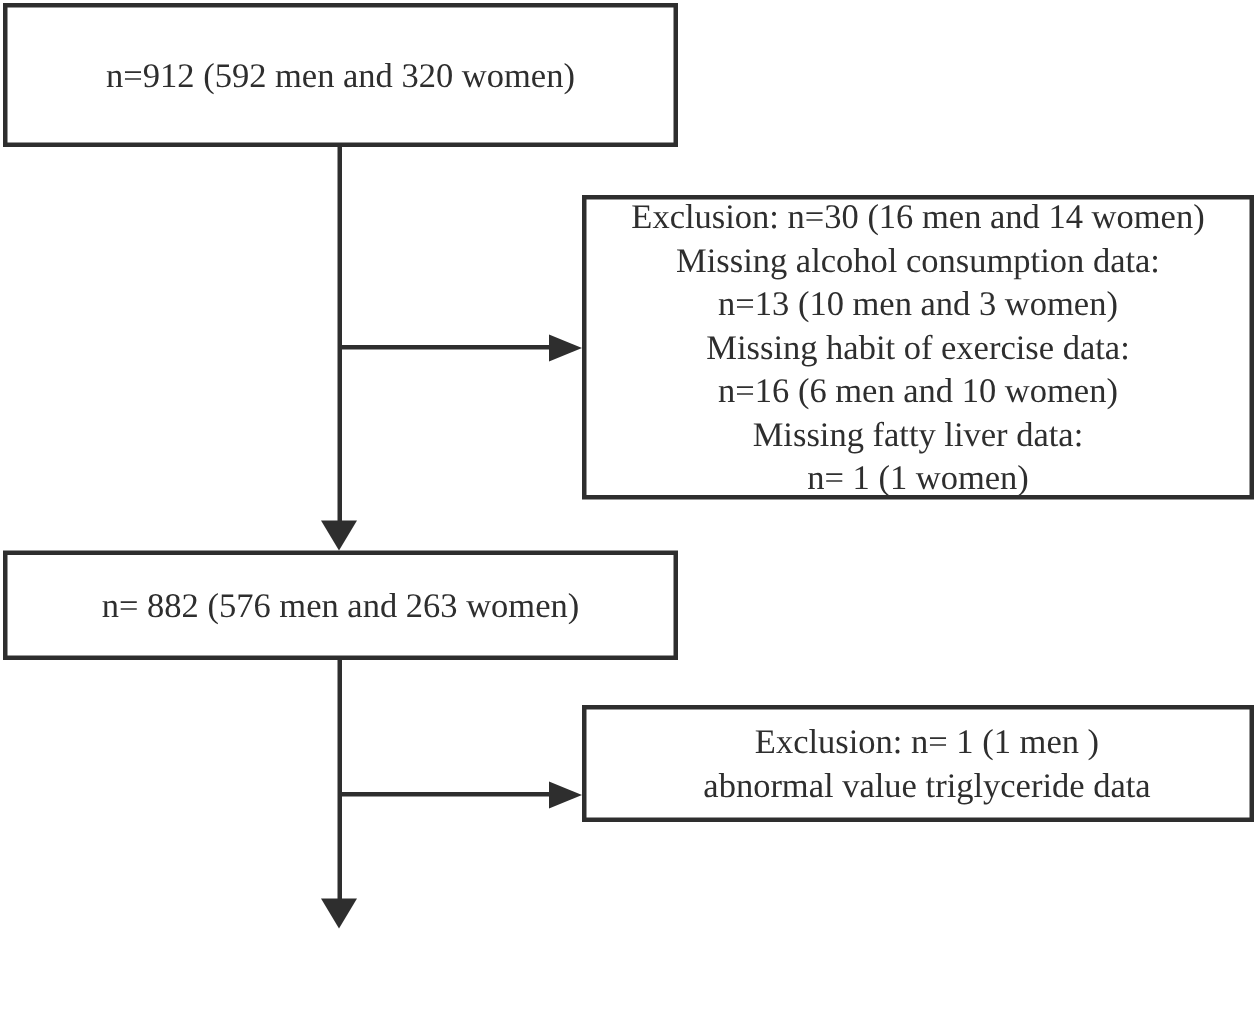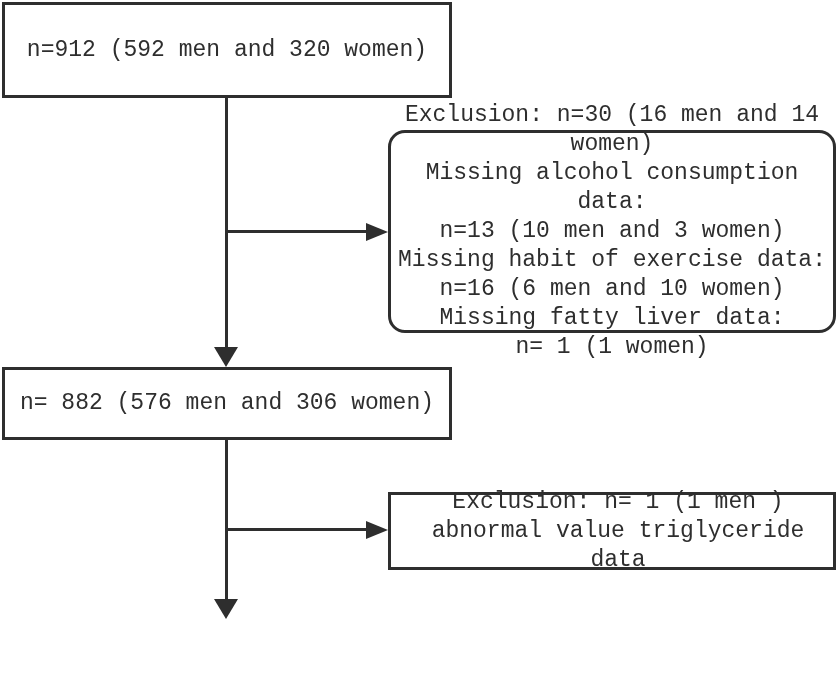--- a/index.html
+++ b/index.html
@@ -5,21 +5,21 @@
   html, body {
     margin: 0;
     padding: 0;
     background: #ffffff;
   }
   .canvas {
     position: relative;
     width: 840px;
     height: 690px;
     background: #ffffff;
-    font-family: Liberation Mono, monospace;
+    font-family: Liberation Serif, serif;
     color: #2e2e2e;
     overflow: hidden;
   }
   .node {
     position: absolute;
     box-sizing: border-box;
     border: 3px solid #2e2e2e;
     background: #ffffff;
     display: flex;
     align-items: center;
@@ -53,35 +53,35 @@
 </style>
 </head>
 <body>
 
 <div class="canvas">
 
   <div class="node" style="left:2px; top:2px; width:450px; height:96px;">
     <div class="node-text">n=912 (592 men and 320 women)</div>
   </div>
 
-  <div class="node" style="left:388px; top:130px; width:448px; height:203px;border-radius:17px;">
+  <div class="node" style="left:388px; top:130px; width:448px; height:203px;">
     <div class="node-text">Exclusion: n=30 (16 men and 14 women)
 Missing alcohol consumption data:
 n=13 (10 men and 3 women)
 Missing habit of exercise data:
 n=16 (6 men and 10 women)
 Missing fatty liver data:
 n= 1 (1 women)</div>
   </div>
 
   <div class="node" style="left:2px; top:367px; width:450px; height:73px;">
-    <div class="node-text">n= 882 (576 men and 306 women)</div>
+    <div class="node-text">n= 882 (576 men and 263 women)</div>
   </div>
 
-  <div class="node" style="left:388px; top:492px; width:448px; height:78px;padding-left:12px;">
+  <div class="node" style="left:388px; top:470px; width:448px; height:78px;padding-left:12px;">
     <div class="node-text">Exclusion: n= 1 (1 men )
 abnormal value triglyceride data</div>
   </div>
 
 
   <div class="edge" style="left:225px; top:98px; width:3px; height:251px;"></div>
   <div class="arrow down" style="left:214px; top:347px;"></div>
 
   <div class="edge" style="left:226px; top:230px; width:140px; height:3px;"></div>
   <div class="arrow right" style="left:366px; top:223px;"></div>

